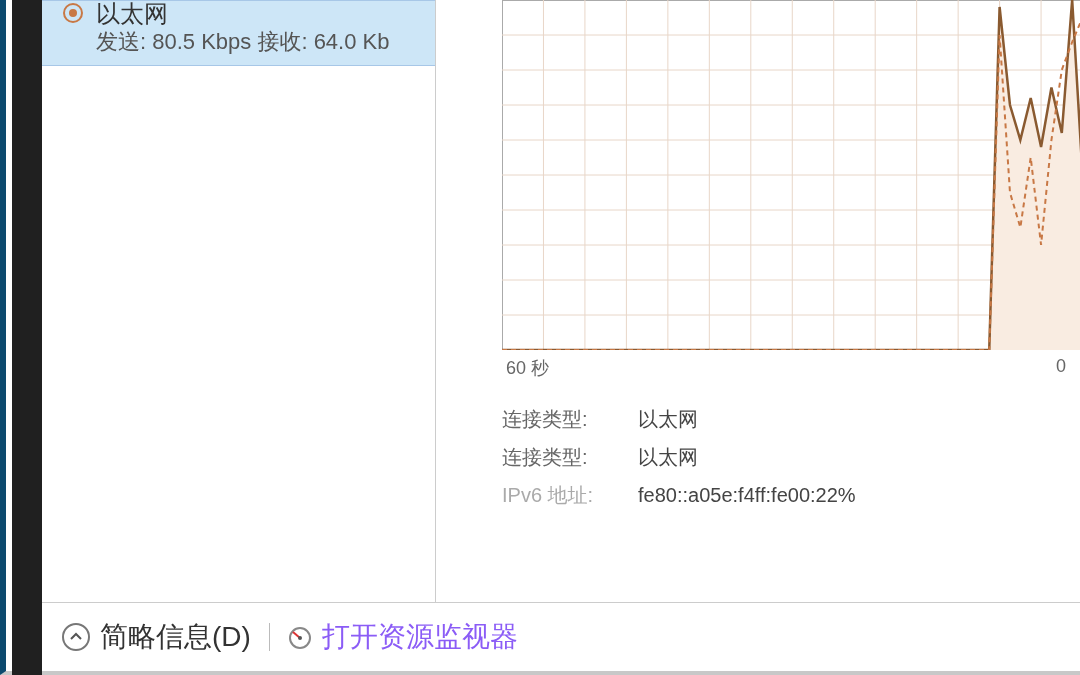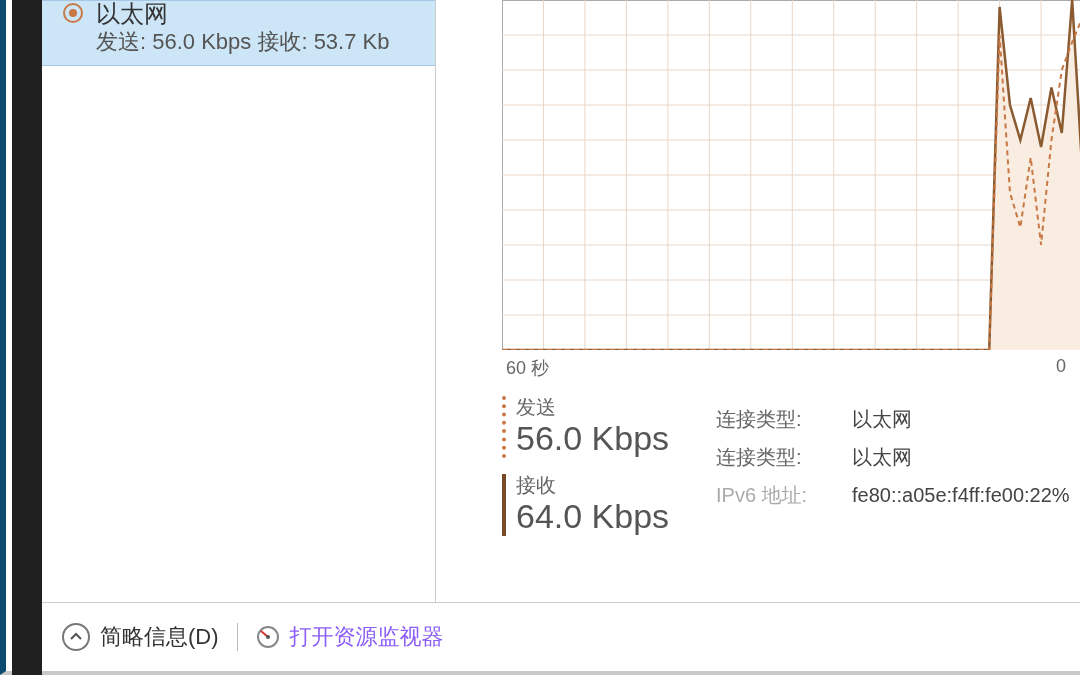--- a/index.html
+++ b/index.html
@@ -137,21 +137,21 @@
       white-space: nowrap;
     }
     
     .footer {
       position: absolute;
       left: 36px; top: 602px; right: 0; height: 69px;
       display: flex;
       align-items: center;
       gap: 10px;
       padding-left: 20px;
-      font-size: 22px;
+      font-size: 28px;
       border-top: 1px solid #ccc;
     }
     .collapse-btn {
       width: 28px; height: 28px;
       border: 2px solid #777; border-radius: 50%;
       display: flex; align-items: center; justify-content: center;
       color: #555;
     }
     .collapse-btn svg { display:block; }
     .footer-text { color: #333; }
@@ -176,21 +176,21 @@
     <div class="side-selector">
       <div class="adapter-item">
         <div class="adapter-icon">
           <svg width="22" height="22" viewBox="0 0 22 22">
             <circle cx="11" cy="11" r="9" fill="none" stroke="#c87845" stroke-width="2"></circle>
             <circle cx="11" cy="11" r="4" fill="#c87845"></circle>
           </svg>
         </div>
         <div class="adapter-text">
           <div class="adapter-title">以太网</div>
-          <div class="adapter-stats">发送: 56.0 Kbps 接收: 53.7 Kb</div>
+          <div class="adapter-stats">发送: 80.5 Kbps 接收: 64.0 Kb</div>
         </div>
       </div>
     </div>
 
     <div class="main-panel">
       <div class="chart-area">
         <svg class="chart" id="chart-svg" viewBox="0 0 622 350" preserveAspectRatio="none">
             <rect x="0.5" y="0.5" width="621" height="349" fill="none" stroke="#aaa" stroke-width="1"></rect>
             <line x1="0" y1="35" x2="622" y2="35" stroke="#e8d6c8" stroke-width="1"></line>
             <line x1="0" y1="70" x2="622" y2="70" stroke="#e8d6c8" stroke-width="1"></line>
@@ -219,30 +219,20 @@
             <path d="M 0 350 L 51.83333333333336 350 L 103.66666666666664 350 L 155.5 350 L 207.33333333333334 350 L 259.16666666666663 350 L 311 350 L 362.8333333333333 350 L 414.6666666666667 350 L 445.76666666666665 350 L 466.5 350 L 476.8666666666666 350 L 487.23333333333335 350 L 497.6 7.000000000000006 L 507.96666666666664 105.00000000000001 L 518.3333333333334 140 L 528.6999999999999 98.00000000000001 L 539.0666666666667 147 L 549.4333333333333 87.5 L 559.8000000000001 133 L 570.1666666666666 0 L 580.5333333333333 175 L 590.9 0 L 601.2666666666667 17.500000000000014 L 611.6333333333333 52.50000000000001 L 622 76.99999999999999" fill="none" stroke="#8a5a30" stroke-width="2.5"></path>
             <path d="M 0 350 L 51.83333333333336 350 L 103.66666666666664 350 L 155.5 350 L 207.33333333333334 350 L 259.16666666666663 350 L 311 350 L 362.8333333333333 350 L 414.6666666666667 350 L 445.76666666666665 350 L 466.5 350 L 476.8666666666666 350 L 487.23333333333335 350 L 497.6 34.99999999999999 L 507.96666666666664 192.50000000000003 L 518.3333333333334 227.5 L 528.6999999999999 157.49999999999997 L 539.0666666666667 244.99999999999997 L 549.4333333333333 140 L 559.8000000000001 69.99999999999999 L 570.1666666666666 42 L 580.5333333333333 17.500000000000014 L 590.9 133 L 601.2666666666667 0 L 611.6333333333333 17.500000000000014 L 622 105.00000000000001" fill="none" stroke="#c87845" stroke-width="2" stroke-dasharray="5 4"></path>
           </svg>
       </div>
       <div class="chart-axis">
         <span>60 秒</span>
         <span class="chart-axis-right">0</span>
       </div>
 
       <div class="stats-block">
-        <div class="traffic-col">
-          <div class="traffic-row dashed">
-            <div class="traffic-label">发送</div>
-            <div class="traffic-value">56.0 Kbps</div>
-          </div>
-          <div class="traffic-row solid">
-            <div class="traffic-label">接收</div>
-            <div class="traffic-value">64.0 Kbps</div>
-          </div>
-        </div>
         <div class="details-col">
           <div class="detail-row">
             <div class="detail-key">连接类型:</div>
             <div class="detail-val">以太网</div>
           </div>
           <div class="detail-row">
             <div class="detail-key">连接类型:</div>
             <div class="detail-val">以太网</div>
           </div>
           <div class="detail-row">

